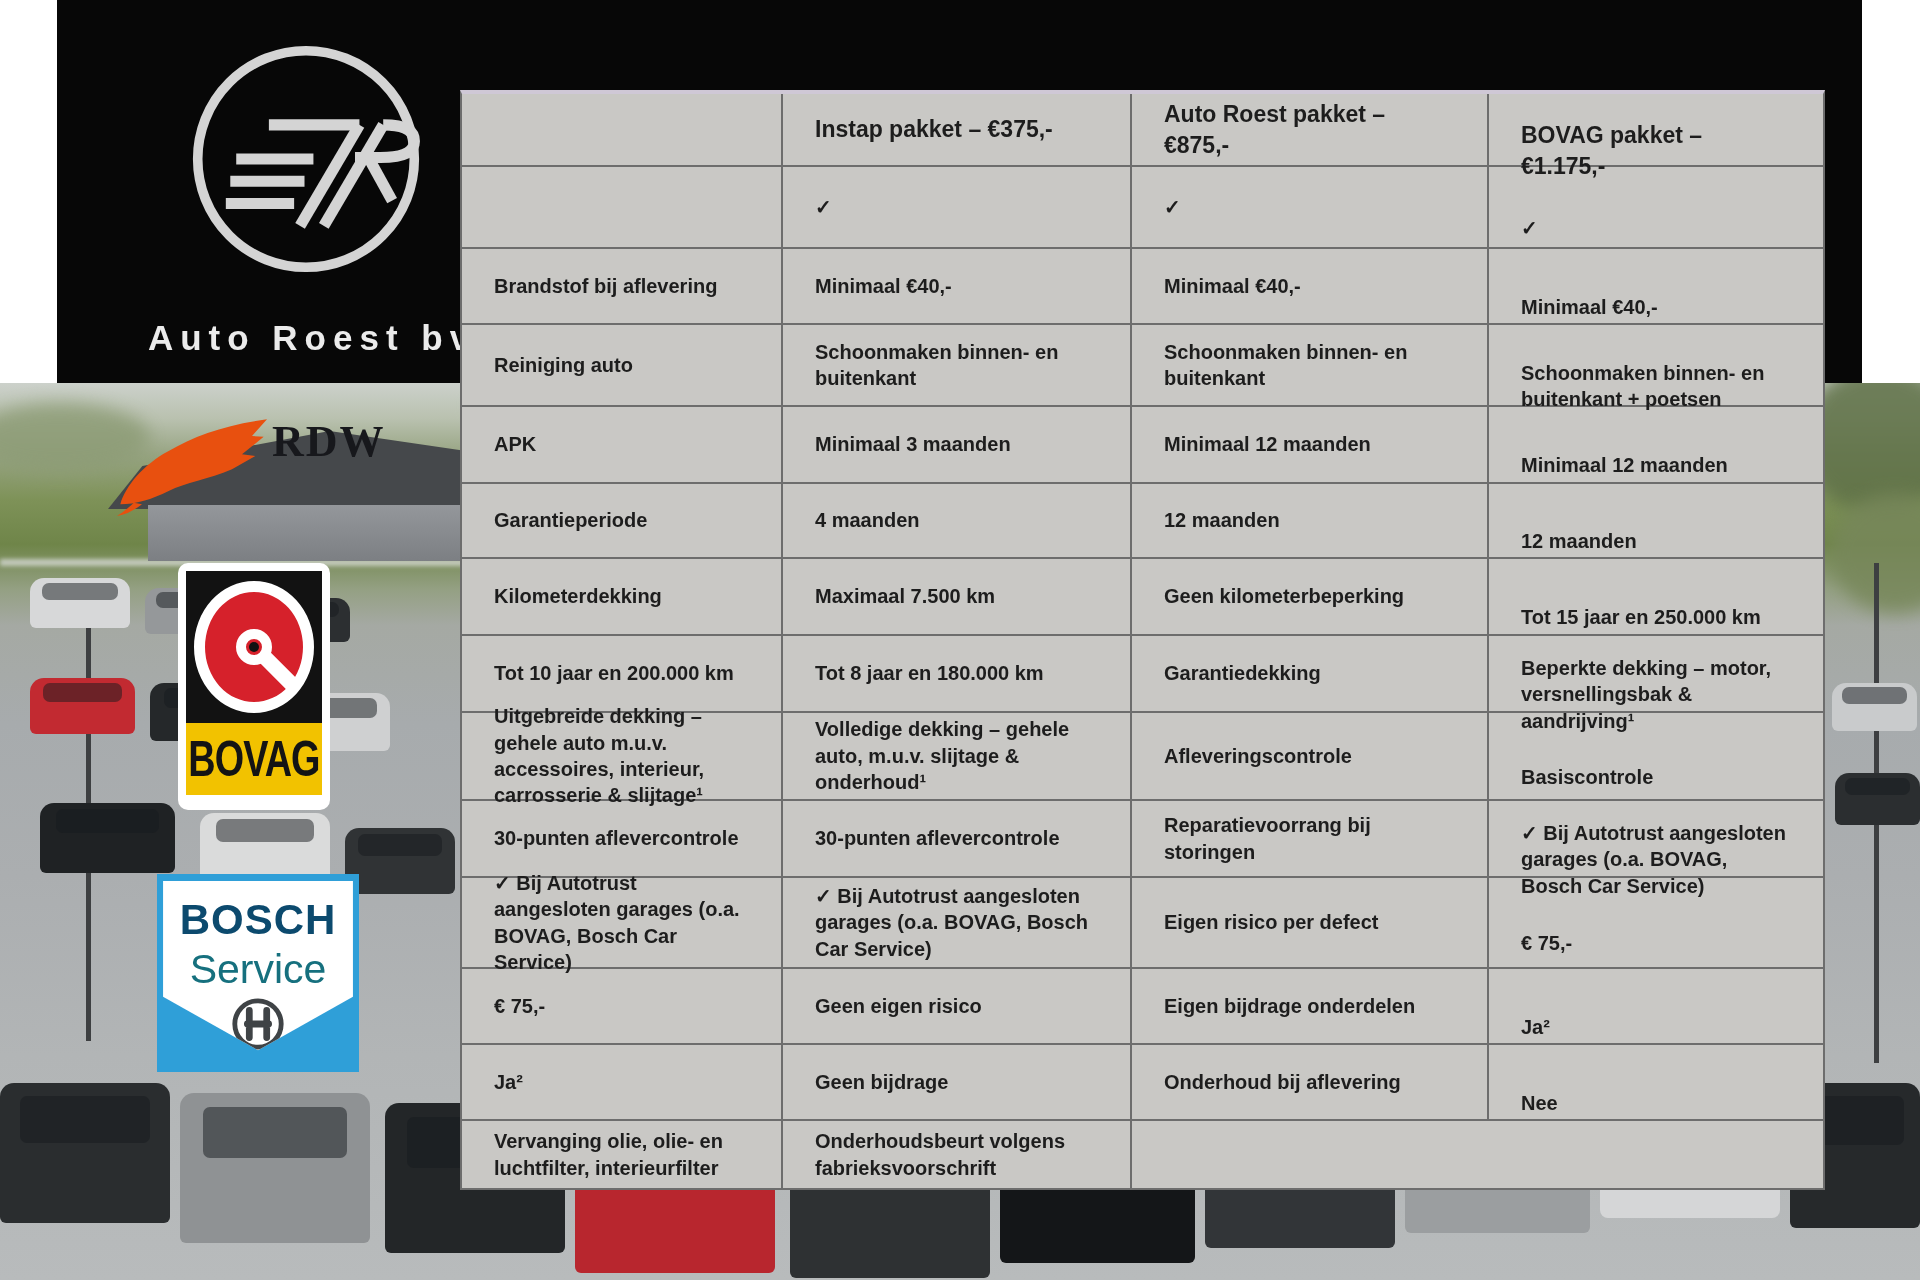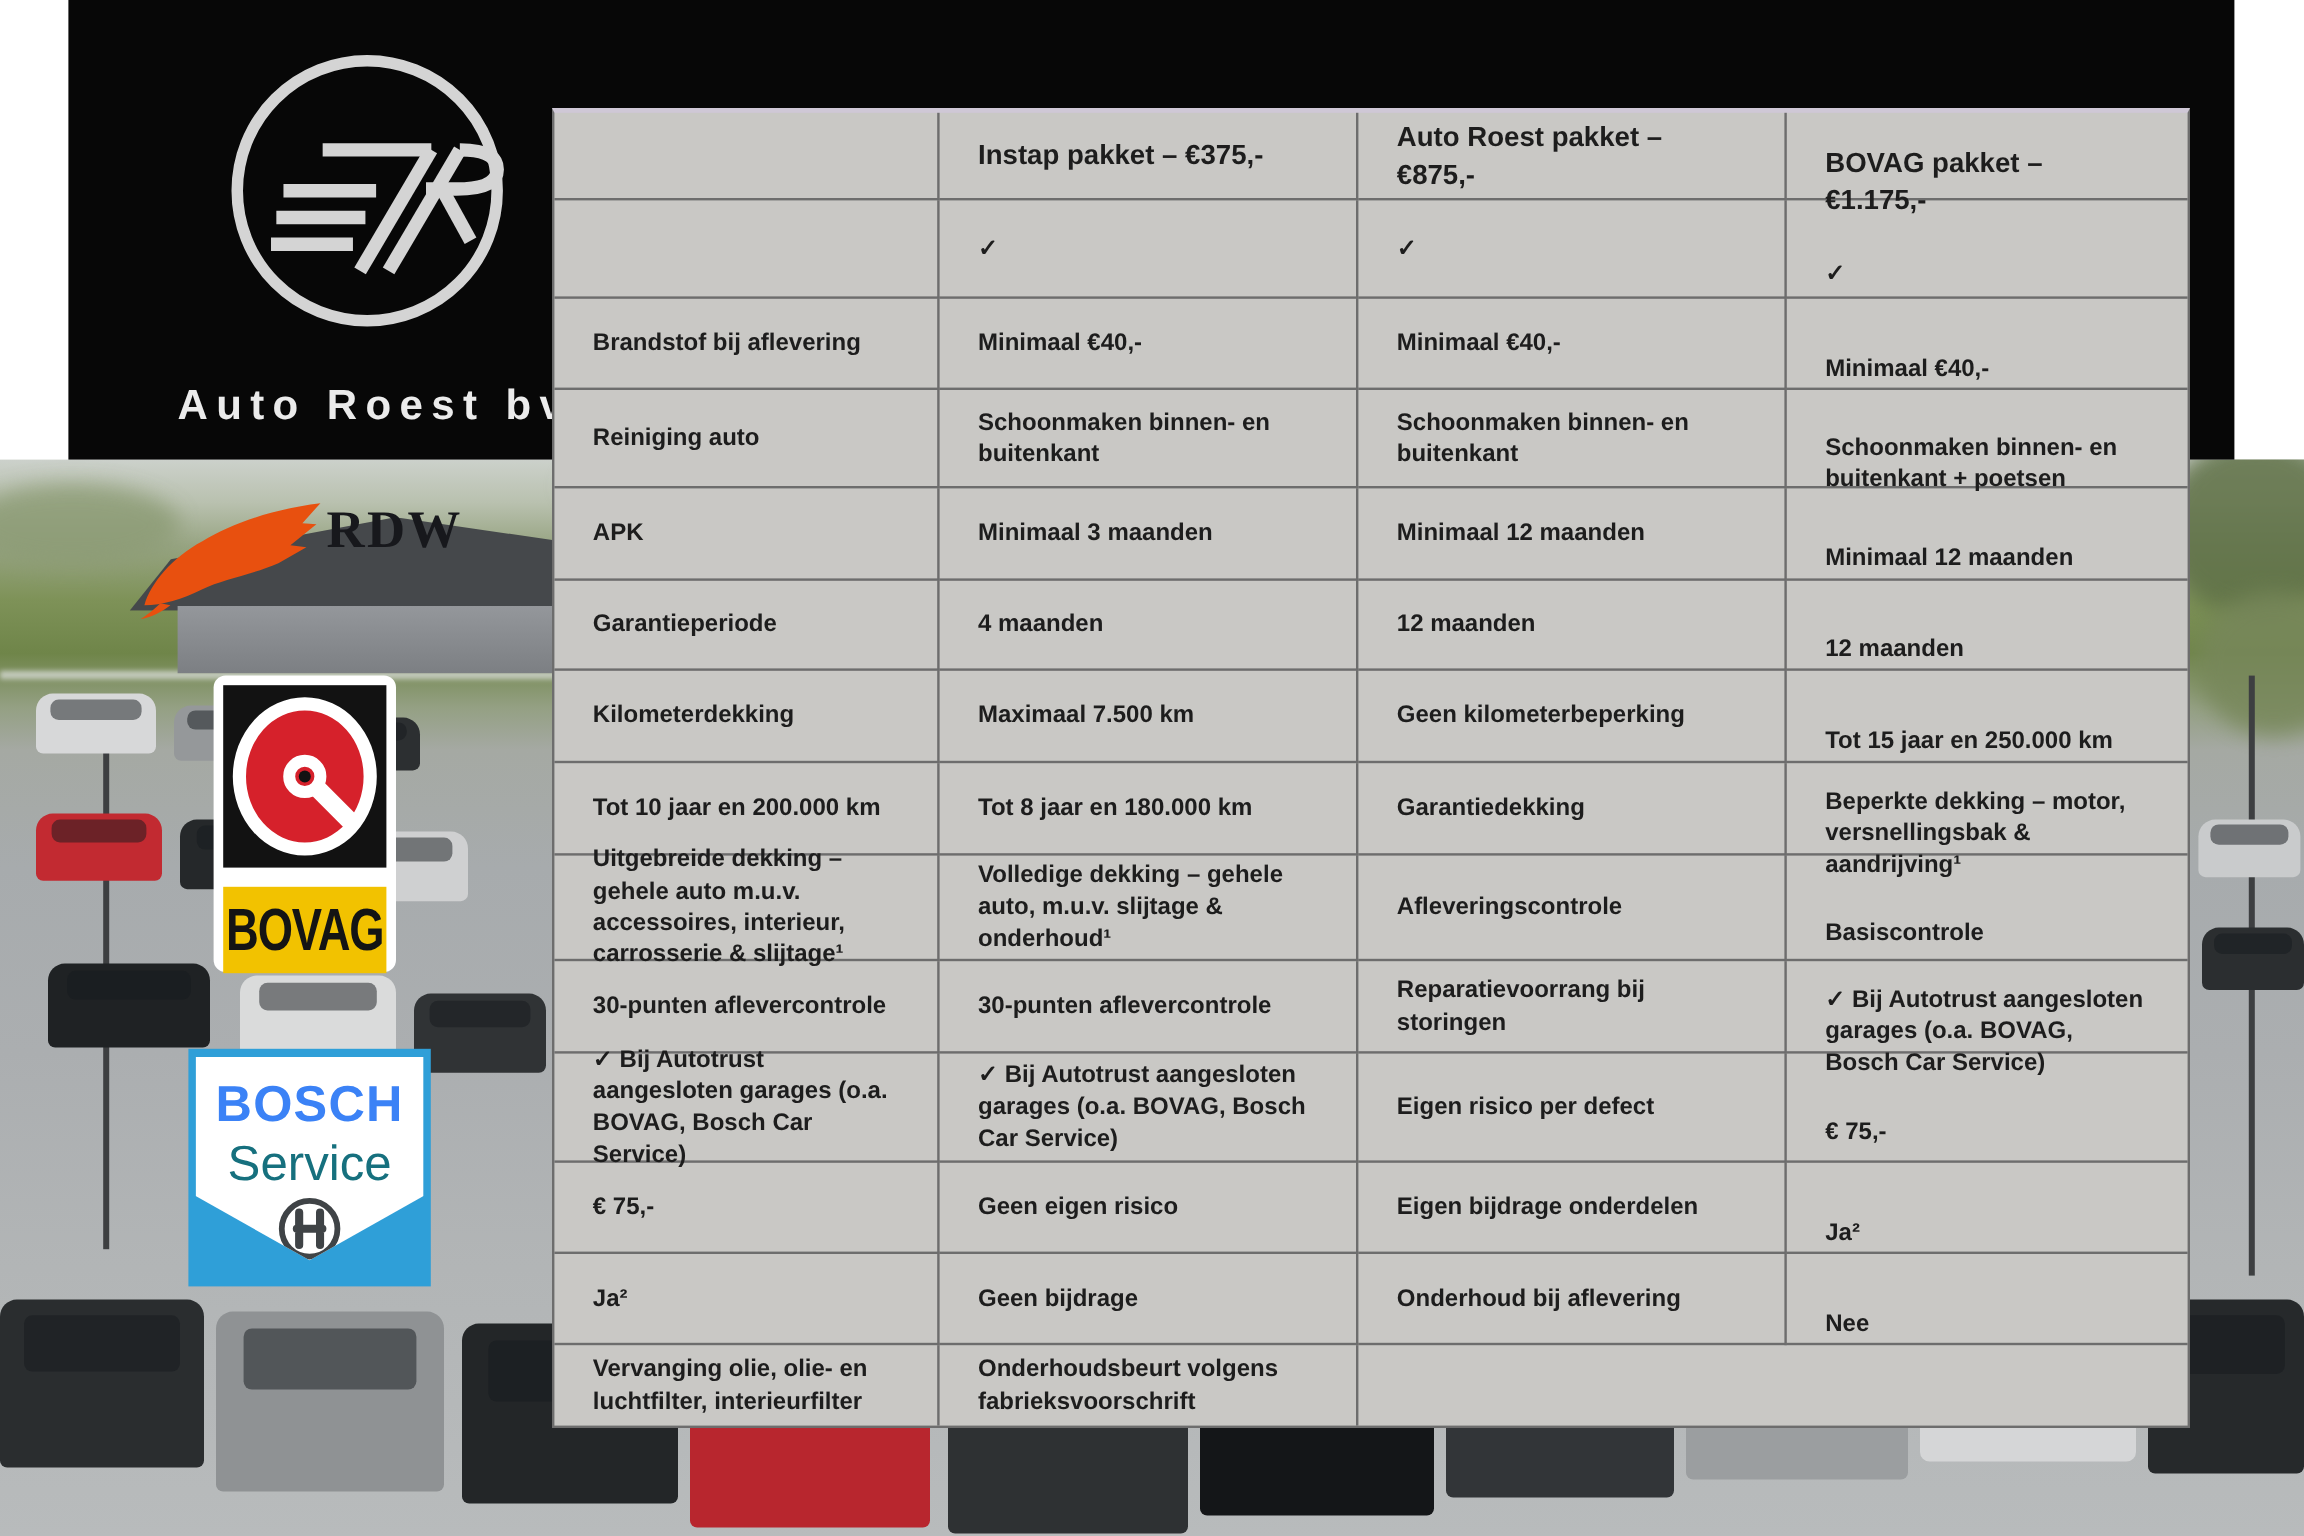--- a/index.html
+++ b/index.html
@@ -36,30 +36,30 @@
          border-radius:10px;padding:0;box-sizing:border-box;}
   .bovag-emblem{position:absolute;left:8px;top:8px;width:136px;height:152px;background:#121212;}
   .bovag-ring{position:absolute;left:8px;top:10px;width:120px;height:132px;border-radius:50%;
               border:11px solid #fff;background:#d6212b;box-sizing:border-box;}
   .bovag-needle{position:absolute;left:61px;top:76px;width:15px;height:58px;background:#fff;
                 transform-origin:50% 0;transform:rotate(-45deg);border-radius:3px;}
   .bovag-hub{position:absolute;left:50px;top:58px;width:36px;height:36px;border-radius:50%;
              border:10px solid #fff;background:#d6212b;box-sizing:border-box;}
   .bovag-hub::after{content:'';position:absolute;left:3px;top:3px;width:10px;height:10px;
              border-radius:50%;background:#121212;}
-  .bovag-band{position:absolute;left:8px;top:176px;width:136px;height:72px;background:#f2c200;
+  .bovag-band{position:absolute;left:8px;top:160px;width:136px;height:72px;background:#f2c200;
               display:flex;align-items:center;justify-content:center;}
   .bovag-band span{font-size:42px;font-weight:800;color:#141414;display:inline-block;
               transform:scaleY(1.18) scaleX(0.9);letter-spacing:-1px;}
   
   .bosch{position:absolute;left:157px;top:874px;width:202px;height:198px;background:#2f9fd8;}
   .bosch-shield{position:absolute;inset:0;background:#fff;
         clip-path:polygon(3% 3.5%,97% 3.5%,97% 62%,50% 89%,3% 62%);
         display:flex;flex-direction:column;align-items:center;}
-  .bosch-word{margin-top:22px;font-size:42px;font-weight:800;color:#3b82f6;letter-spacing:1px;}
+  .bosch-word{margin-top:22px;font-size:42px;font-weight:800;color:#0c4a6e;letter-spacing:1px;}
   .bosch-service{margin-top:2px;font-size:41px;font-weight:400;color:#16707e;}
   .bosch-armature{width:58px;height:58px;margin-top:2px;}
   
   .pkg-table{position:absolute;left:460px;top:90px;width:1365px;height:1100px;background:#c9c8c5;
        display:grid;grid-template-columns:321px 349px 357px 1fr;
        grid-template-rows:73px 82px 76px 82px 77px 75px 77px 77px 88px 77px 91px 76px 76px auto;
        border:2px solid #6d6d6d;border-top:4px solid #cfc8d6;box-sizing:border-box;}
   .cell{display:flex;align-items:center;padding:6px 32px;box-sizing:border-box;
         border-right:2px solid #6d6d6d;border-bottom:2px solid #6d6d6d;
         font-size:20px;font-weight:700;color:#1d1d1d;line-height:1.32;}

